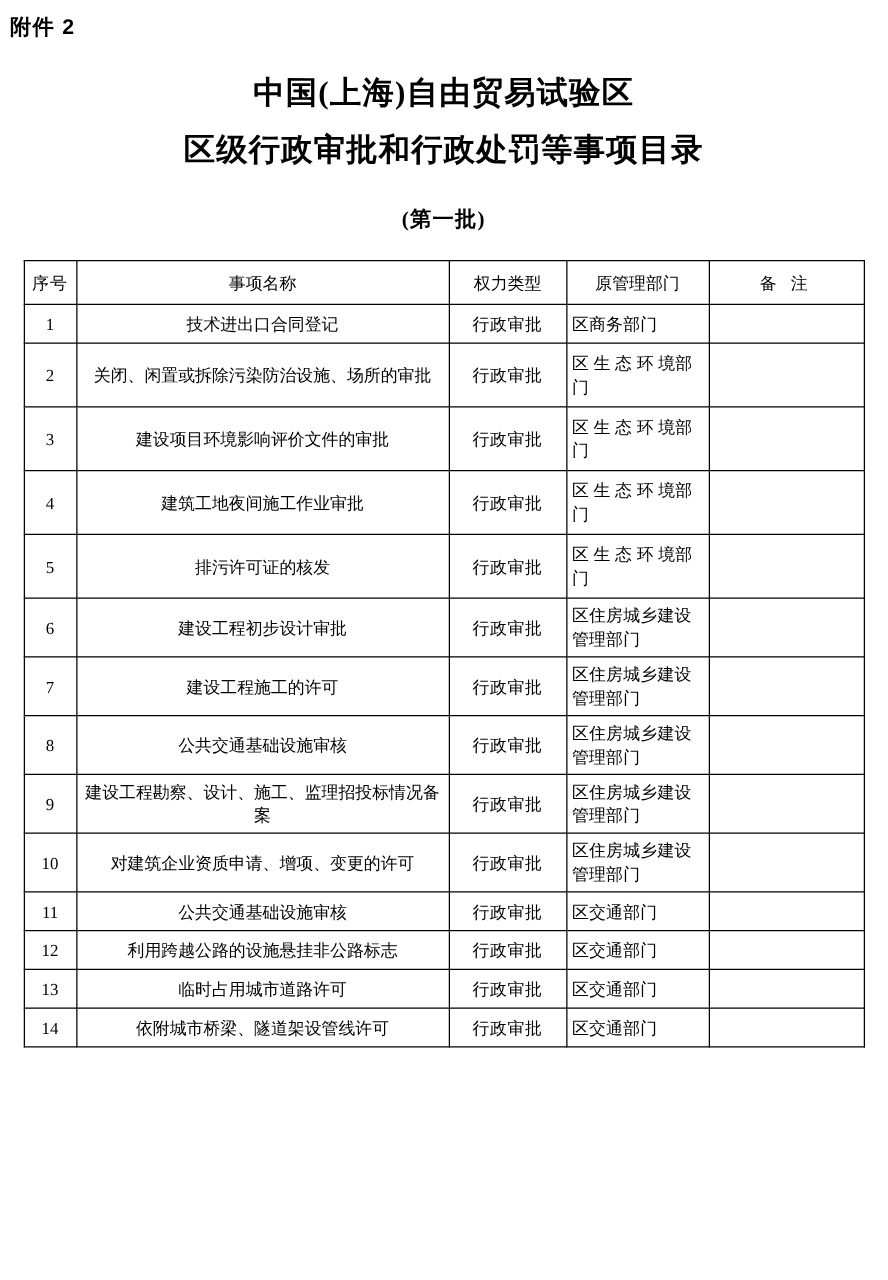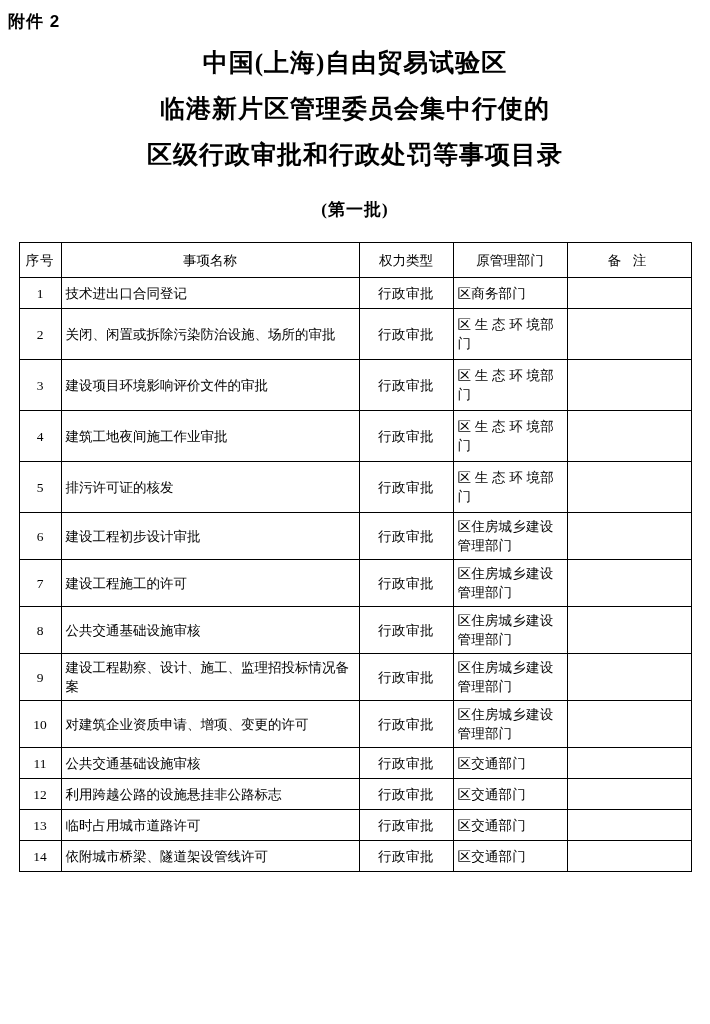--- a/index.html
+++ b/index.html
@@ -25,21 +25,21 @@
     position: absolute;
     top: 10px;
     left: 8px;
     font-family: "Liberation Sans", "DejaVu Sans", sans-serif;
     font-weight: bold;
     font-size: 17px;
     letter-spacing: 1px;
   }
   .doc-title {
     margin: 0;
-    padding-top: 40px;
+    padding-top: 52px;
     text-align: center;
     font-family: "Liberation Serif", "DejaVu Serif", serif;
     font-weight: bold;
     font-size: 25px;
     line-height: 46px;
     letter-spacing: 1px;
   }
   .doc-title .line {
     display: block;
     white-space: nowrap;
@@ -76,21 +76,21 @@
     height: 30px;
     padding: 2px 4px;
   }
   table.catalog thead th.h-no { letter-spacing: 1px; }
   table.catalog thead th.h-note { letter-spacing: 4px; }
 
   td.no {
     text-align: center;
   }
   td.name {
-    text-align: left;
+    text-align: center;
     padding-left: 8px;
   }
   td.type {
     text-align: center;
     letter-spacing: 0.5px;
     margin-left: 33px;
   }
   td.dept {
     text-align: left;
     padding-left: 4px;
@@ -103,21 +103,20 @@
 </style>
 </head>
 <body>
 
 <div class="page">
 
   <div class="attachment-label">附件 2</div>
 
   <h1 class="doc-title">
     <span class="line">中国(上海)自由贸易试验区</span>
-    <span class="line">临港新片区管理委员会集中行使的</span>
     <span class="line">区级行政审批和行政处罚等事项目录</span>
   </h1>
 
   <div class="batch">(第一批)</div>
 
   <table class="catalog">
     <colgroup>
       <col class="c-no">
         <col class="c-name">
         <col class="c-type">

